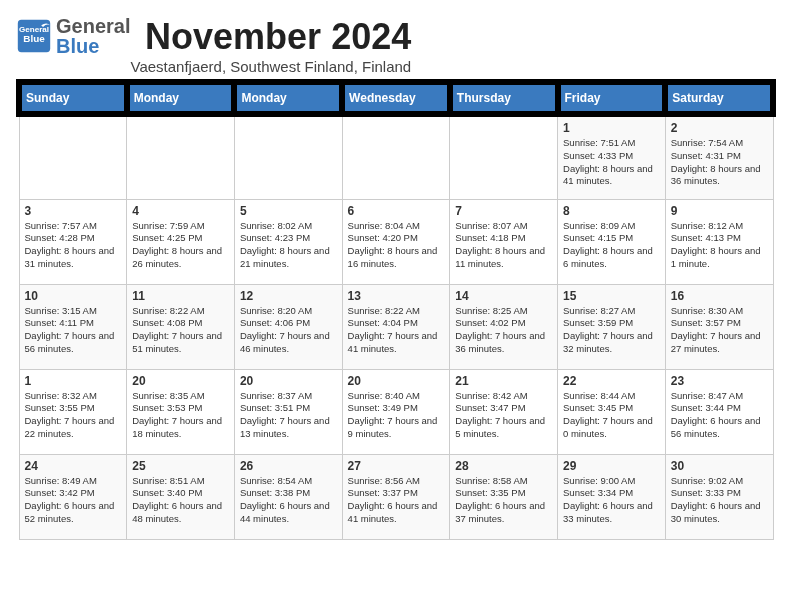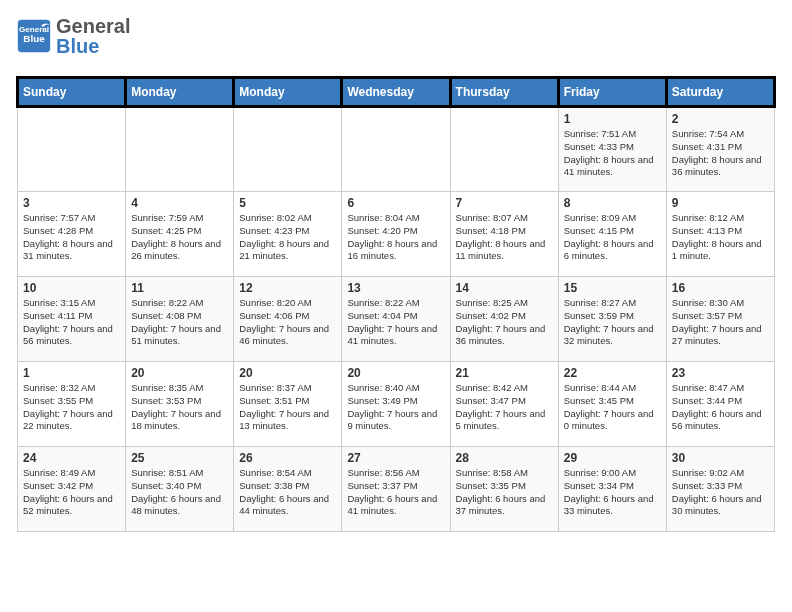--- a/index.html
+++ b/index.html
@@ -6,21 +6,21 @@
     body {
       font-family: Arial, sans-serif;
       background: #fff;
       width: 792px;
       min-height: 612px;
       padding: 16px;
     }
     .header-area {
       display: flex;
       align-items: flex-start;
-      margin-bottom: 20px;
+      margin-bottom: 4px;
     }
     .title-block { text-align: right; }
     .month-title {
       font-size: 36px;
       font-weight: bold;
       color: #222;
     }
     .location-title {
       font-size: 15px;
       color: #444;
@@ -30,21 +30,21 @@
       border-collapse: collapse;
       table-layout: fixed;
     }
     thead th {
       background: #3a7abf;
       color: #fff;
       font-size: 12px;
       font-weight: bold;
       padding: 6px 4px;
       text-align: left;
-      border: 3px solid #000000;
+      border: 6px solid #000000;
     }
     tbody td {
       border: 1px solid #ccc;
       vertical-align: top;
       padding: 4px 5px;
       font-size: 10px;
       color: #333;
       min-height: 80px;
       height: 85px;
       background: #fff;
@@ -91,20 +91,24 @@
       <text x="20" y="27" text-anchor="middle" fill="white" font-size="11" font-weight="bold" font-family="Arial">Blue</text>
       <path d="M28 8 Q34 4 38 8 Q34 6 30 10 Z" fill="white"></path>
     </svg>
     <div>
       <div class="logo-name">
         <span class="general">General</span><br>
         <span class="blue">Blue</span>
       </div>
     </div>
   </div>
+  <div class="title-block">
+    <div class="month-title">November 2024</div>
+    <div class="location-title">Vaestanfjaerd, Southwest Finland, Finland</div>
+  </div>
 </div>
 
 <table>
   <thead>
     <tr>
     <th>Sunday</th>
         <th>Monday</th>
         <th>Monday</th>
         <th>Wednesday</th>
         <th>Thursday</th>

